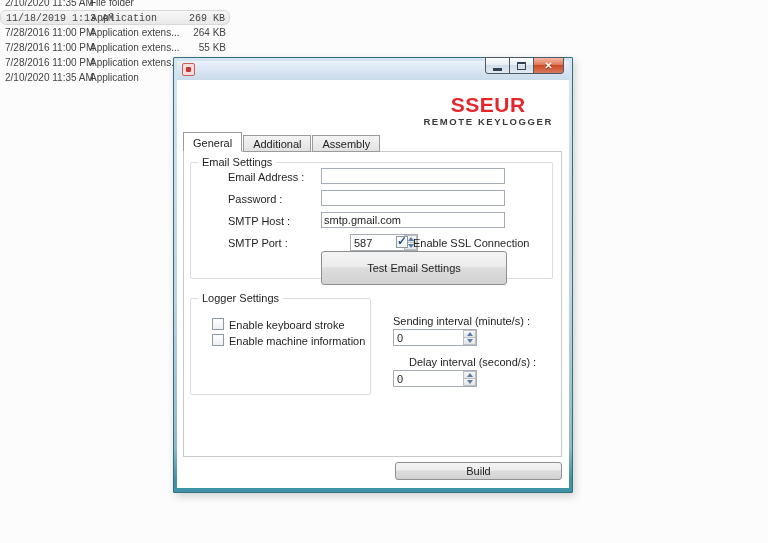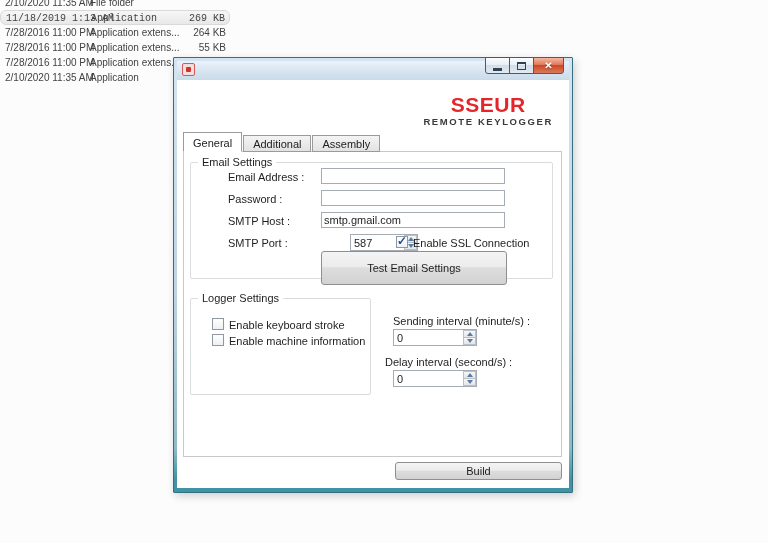--- a/index.html
+++ b/index.html
@@ -195,21 +195,21 @@
         <input value="0" style="">
         <div class="spin-btns">
           <div class="spin-btn">
               <span class="tri-up"></span>
             </div>
           <div class="spin-btn">
               <span class="tri-down"></span>
             </div>
         </div>
       </div>
-      <span class="lbl" style="left:208px; top:276px;">Delay interval (second/s) :</span>
+      <span class="lbl" style="left:232px; top:276px;">Delay interval (second/s) :</span>
       <div class="spin" style="left:216px; top:290px; width:84px;">
         <input value="0" style="">
         <div class="spin-btns">
           <div class="spin-btn">
               <span class="tri-up"></span>
             </div>
           <div class="spin-btn">
               <span class="tri-down"></span>
             </div>
         </div>

